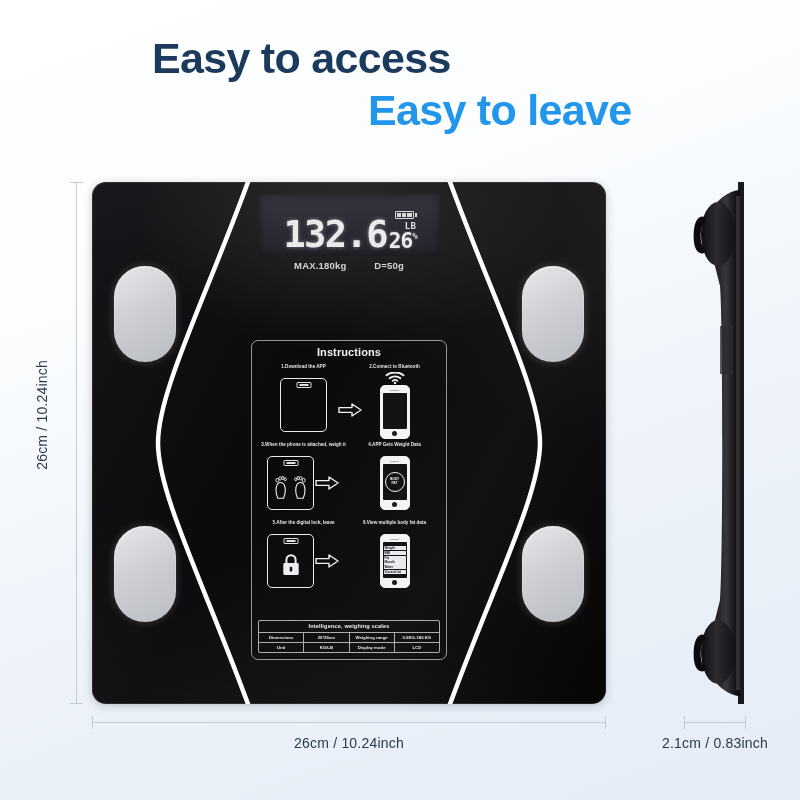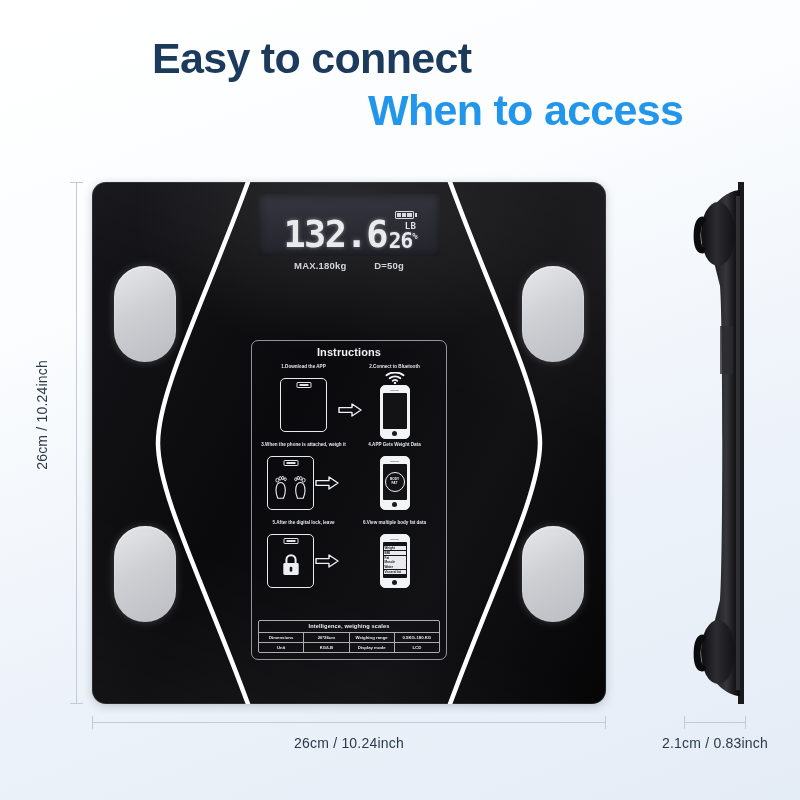--- a/index.html
+++ b/index.html
@@ -243,22 +243,22 @@
     position: absolute; left: 676px; top: 176px;
     width: 118px; height: 534px;
   }
 </style>
 </head>
 <body>
 
 <div id="stage">
 
   <div class="headline">
-    <div class="hl1">Easy to connect</div>
-    <div class="hl2">When to access</div>
+    <div class="hl1">Easy to access</div>
+    <div class="hl2">Easy to leave</div>
   </div>
 
   <div class="v-caliper"></div>
   <div class="v-cap-t"></div>
   <div class="v-cap-b"></div>
   <div class="v-label">26cm / 10.24inch</div>
 
   <div class="h-caliper"></div>
   <div class="h-cap-l"></div>
   <div class="h-cap-r"></div>

